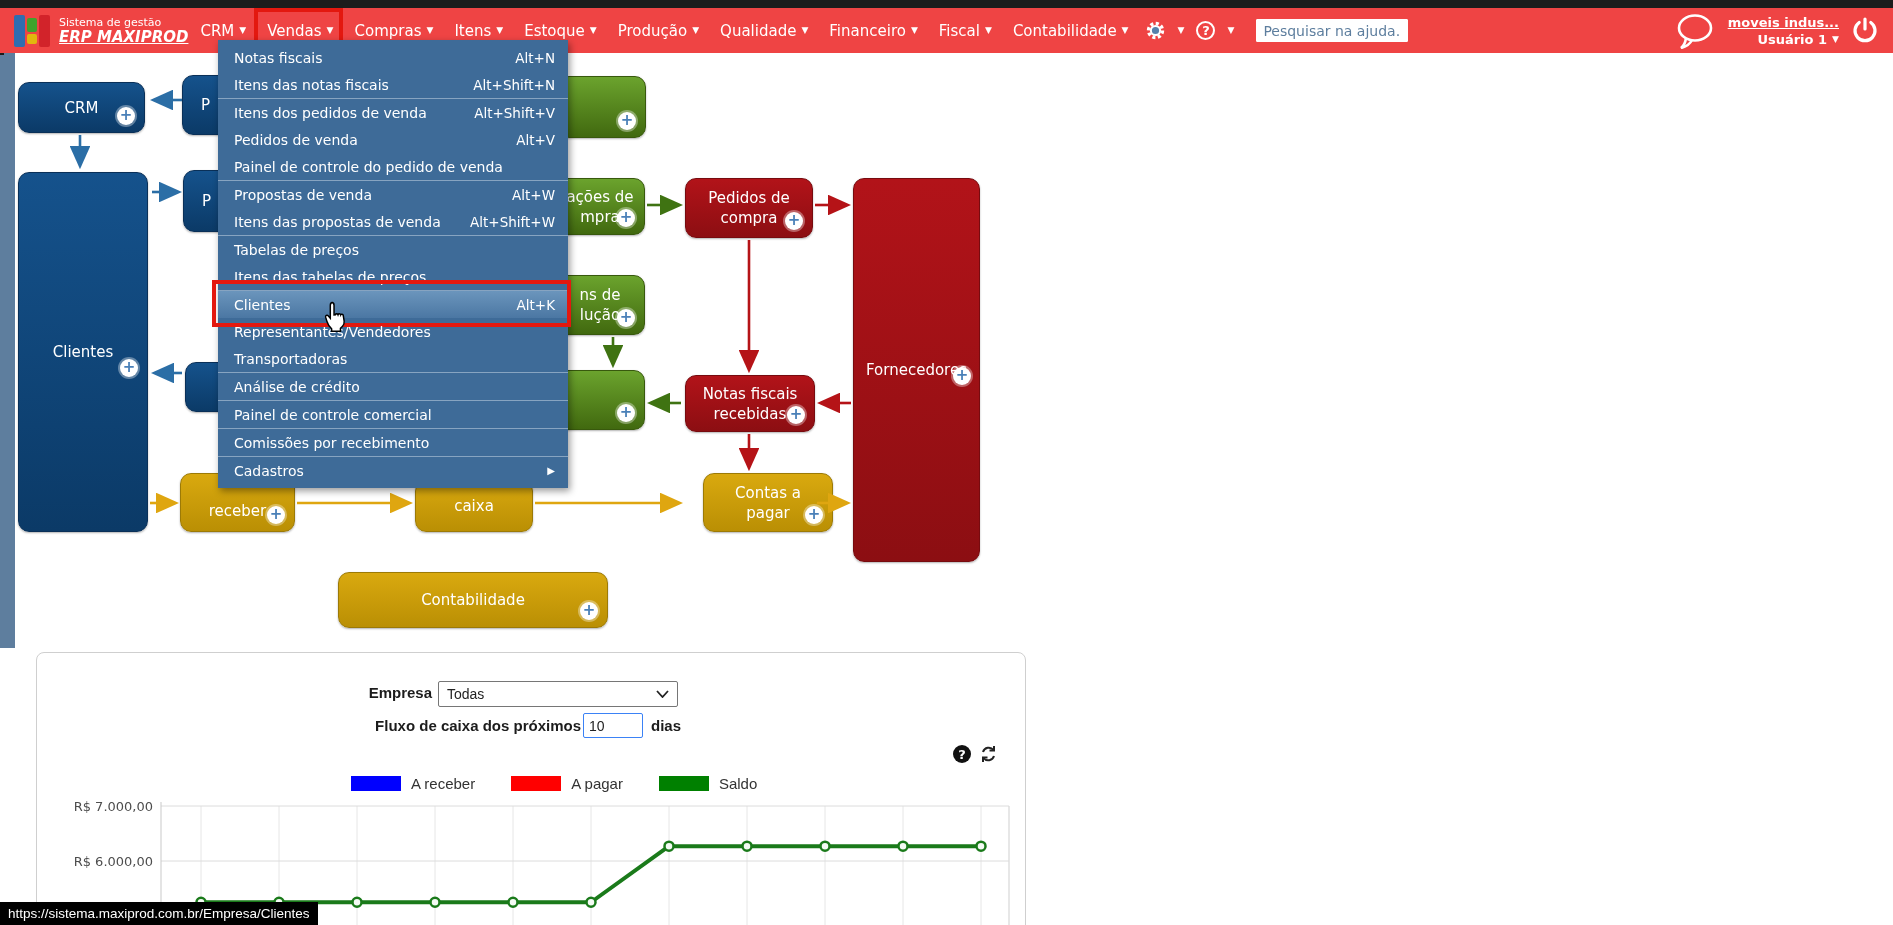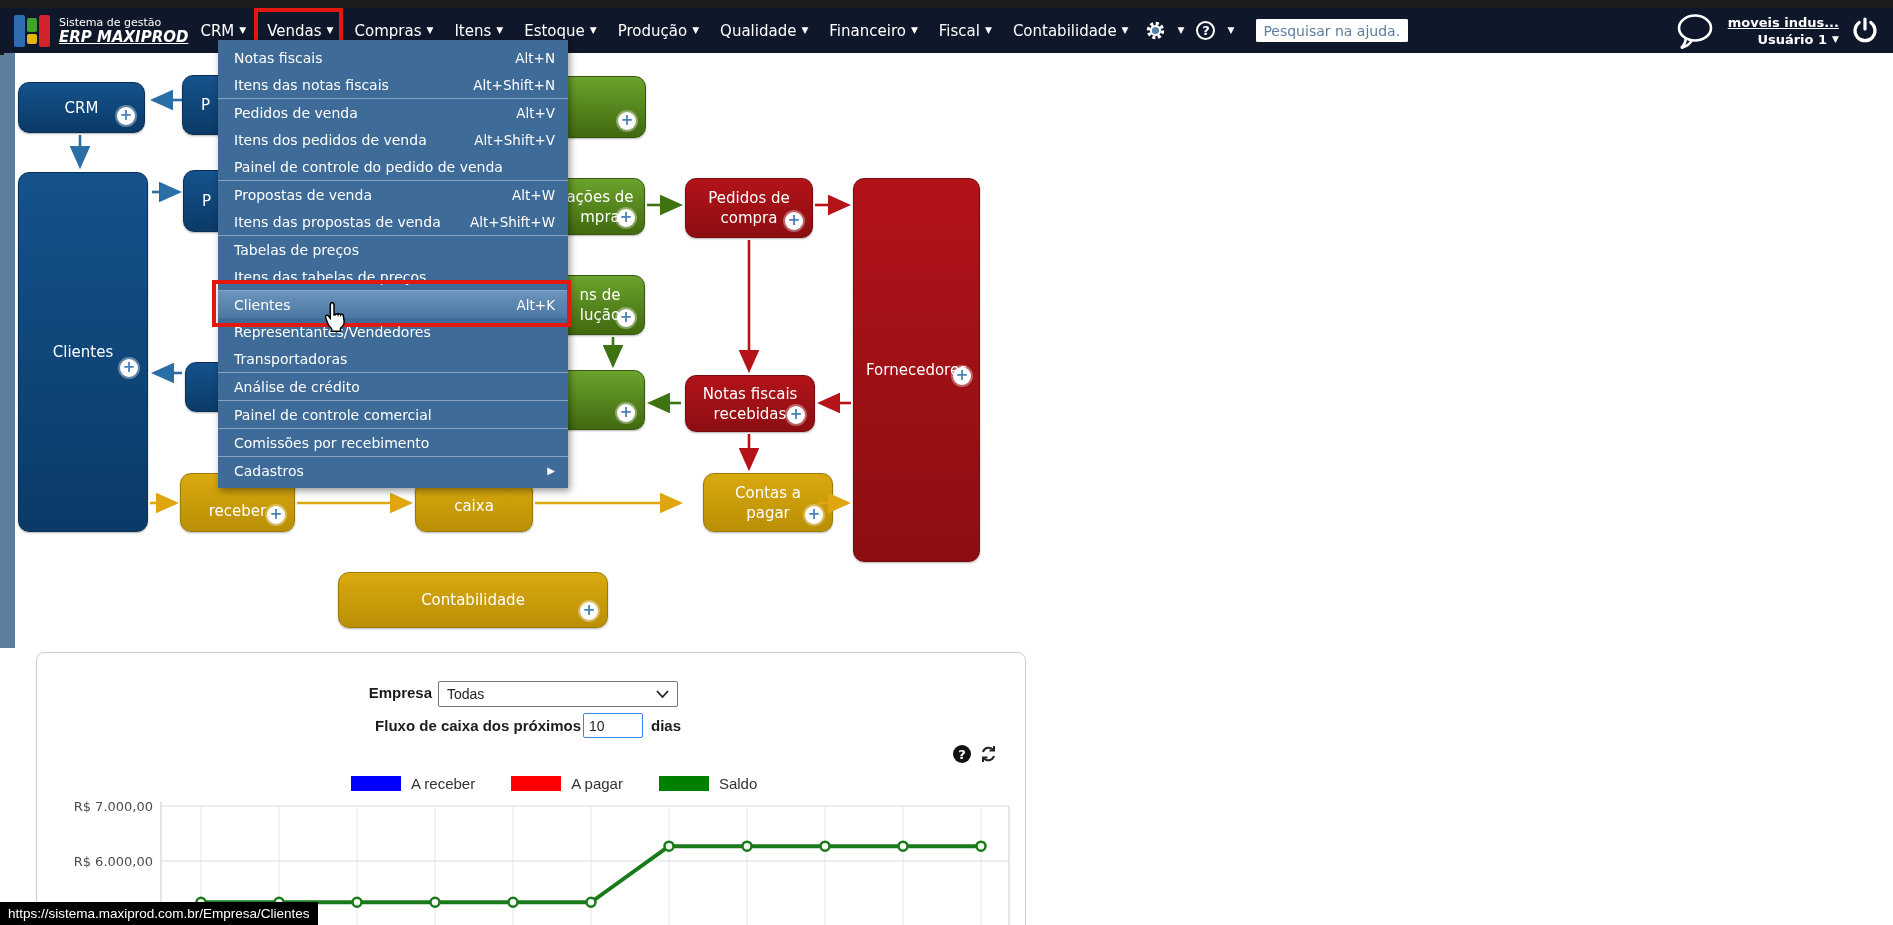--- a/index.html
+++ b/index.html
@@ -6,21 +6,21 @@
   html,body { width:1893px; height:925px; overflow:hidden; background:#fff;
               font-family:"DejaVu Sans", sans-serif; }
   #stage { position:relative; width:1893px; height:925px; background:#fff; }
 
   
   .top-strip  { position:absolute; left:0; top:0; width:1893px; height:8px; background:#1c1c1c; z-index:5; }
   .left-notch { position:absolute; left:0; top:0; width:4px; height:55px; background:#1c1c1c; z-index:6; }
   .left-strip { position:absolute; left:0; top:53px; width:15px; height:595px; background:#5e7e9e; z-index:1; }
 
   
-  .navbar { position:absolute; left:0; top:8px; width:1893px; height:45px; background:#0f172a;
+  .navbar { position:absolute; left:0; top:8px; width:1893px; height:45px; background:#ef4444;
             display:flex; align-items:center; z-index:40; color:#fff; }
   .logo { display:flex; align-items:center; gap:9px; margin-left:14px; }
   .logo-squares { display:flex; align-items:center; gap:2px; height:34px; }
   .sq { border-radius:2px; }
   .sq.b { width:11px; height:32px; background:#2f6db0; }
   .sq-mid { display:flex; flex-direction:column; gap:2px; }
   .sq.g { width:10px; height:14px; background:#3fa32c; }
   .sq.y { width:10px; height:10px; background:#e2b60e; }
   .sq.r { width:11px; height:32px; background:#d2232a; }
   .logo-text .l1 { font-size:11px; line-height:13px; }
@@ -298,27 +298,27 @@
     <span class="sc">Alt+N</span>
 
   </div>
       <div class="menu-item">
     <span class="lbl">Itens das notas fiscais</span>
     <span class="sc">Alt+Shift+N</span>
 
   </div>
       <div class="menu-divider"></div>
       <div class="menu-item">
+    <span class="lbl">Itens dos pedidos de venda</span>
+    <span class="sc">Alt+Shift+V</span>
+
+  </div>
+      <div class="menu-item">
     <span class="lbl">Pedidos de venda</span>
     <span class="sc">Alt+V</span>
-
-  </div>
-      <div class="menu-item">
-    <span class="lbl">Itens dos pedidos de venda</span>
-    <span class="sc">Alt+Shift+V</span>
 
   </div>
       <div class="menu-item">
     <span class="lbl">Painel de controle do pedido de venda</span>
     <span class="sc"></span>
 
   </div>
       <div class="menu-divider"></div>
       <div class="menu-item">
     <span class="lbl">Propostas de venda</span>

